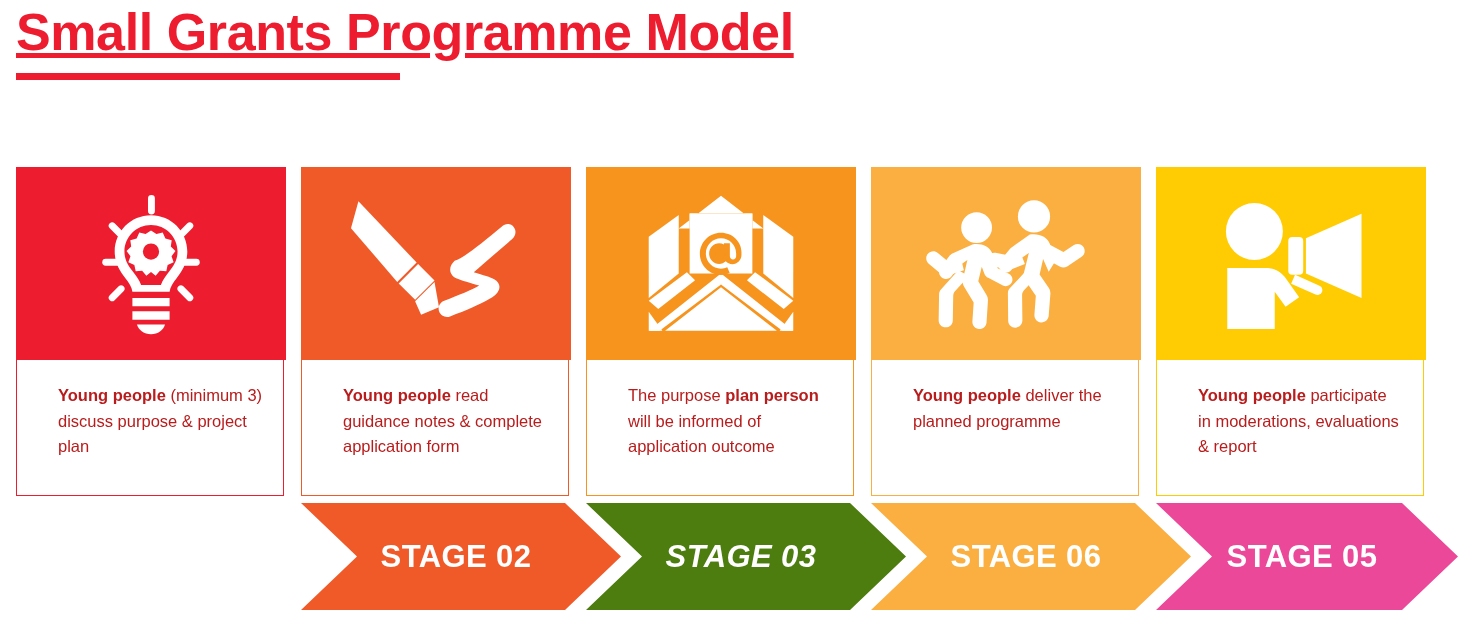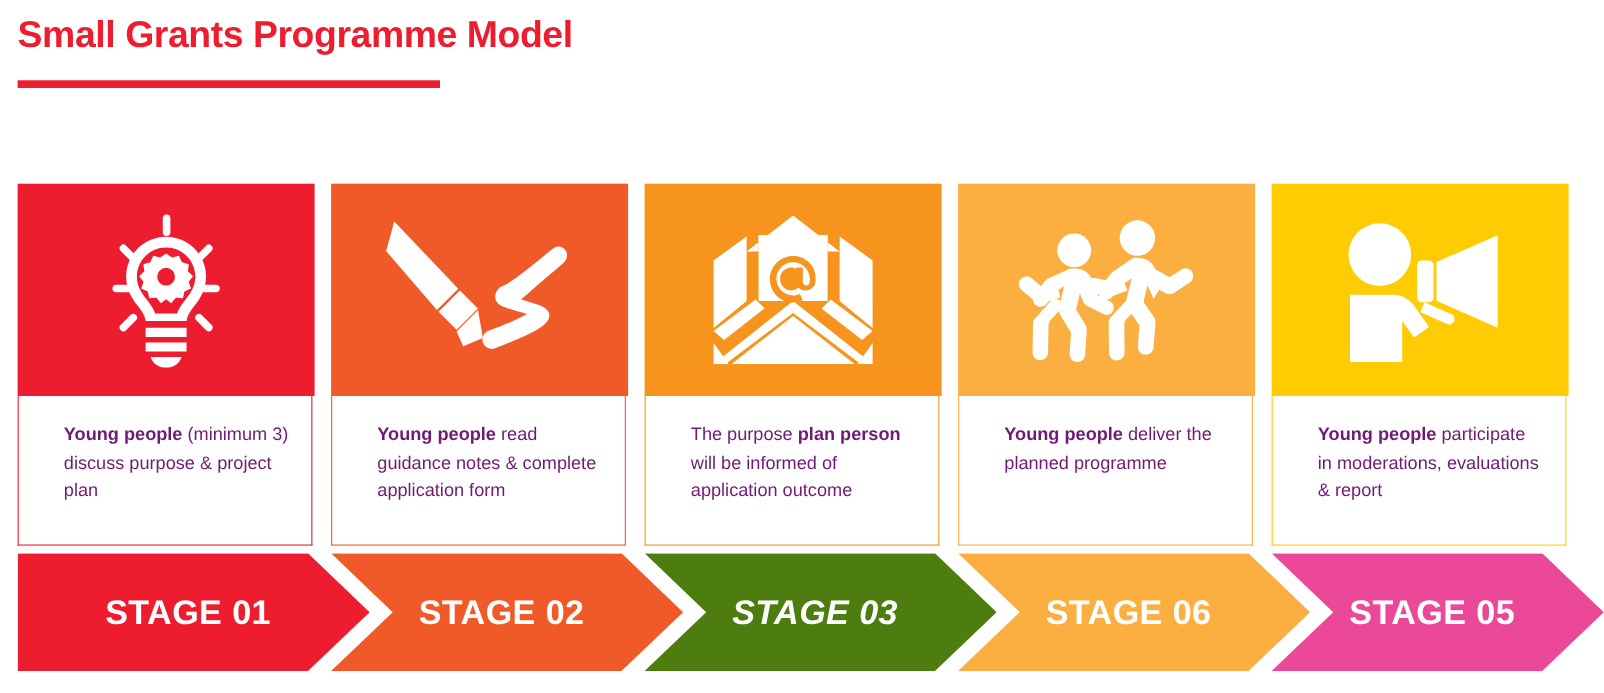--- a/index.html
+++ b/index.html
@@ -16,27 +16,28 @@
   }
 
   
   #title-block {
     position: absolute;
     left: 16px;
     top: 4px;
     width: 1400px;
   }
   #page-title {
-    font-size: 34px;
+    font-size: 52px;
     font-weight: bold;
     color: #ED1C2E;
     letter-spacing: -0.4px;
     line-height: 56px;
     margin: 0;
     white-space: nowrap;
+    text-decoration: underline;
   }
   #title-rule {
     margin-top: 13px;
     width: 384px;
     height: 7px;
     background: #ED1C2E;
   }
 
   
   #stages {
@@ -72,21 +73,21 @@
     box-sizing: border-box;
     border-left: 1px solid #cccccc;
     border-right: 1px solid #cccccc;
     border-bottom: 1px solid #cccccc;
     background: #ffffff;
     padding: 23px 0 0 41px;
   }
   .desc-text {
     font-size: 16.5px;
     line-height: 25.5px;
-    color: #701a75;
+    color: #b91c1c;
     width: 205px;
   }
   .desc-text b { font-weight: bold; }
 
   
   #banners {
     position: absolute;
     left: 0;
     top: 503px;
     width: 1458px;
@@ -248,23 +249,20 @@
       </svg>
     </div>
     <div class="desc-box" style="border-left-color: rgb(255, 204, 4); border-right-color: rgb(255, 204, 4); border-bottom-color: rgb(255, 204, 4);">
       <div class="desc-text"><b>Young people</b><span> participate in moderations, evaluations &amp; report</span></div>
     </div>
   </div>
 
 </div>
 
 <div id="banners">
-  <div id="ch0" class="chevron chev-first" style="background: rgb(237, 28, 46);">
-    <span class="chevron-label">STAGE 01</span>
-  </div>
   <div id="ch1" class="chevron chev-mid" style="background: rgb(240, 90, 40);">
     <span class="chevron-label">STAGE 02</span>
   </div>
   <div id="ch2" class="chevron chev-mid" style="background: #4d7c0f; font-style: italic;">
     <span class="chevron-label">STAGE 03</span>
   </div>
   <div id="ch3" class="chevron chev-mid" style="background: rgb(250, 175, 64);">
     <span class="chevron-label">STAGE 06</span>
   </div>
   <div id="ch4" class="chevron chev-last" style="background: #ec4899;">

